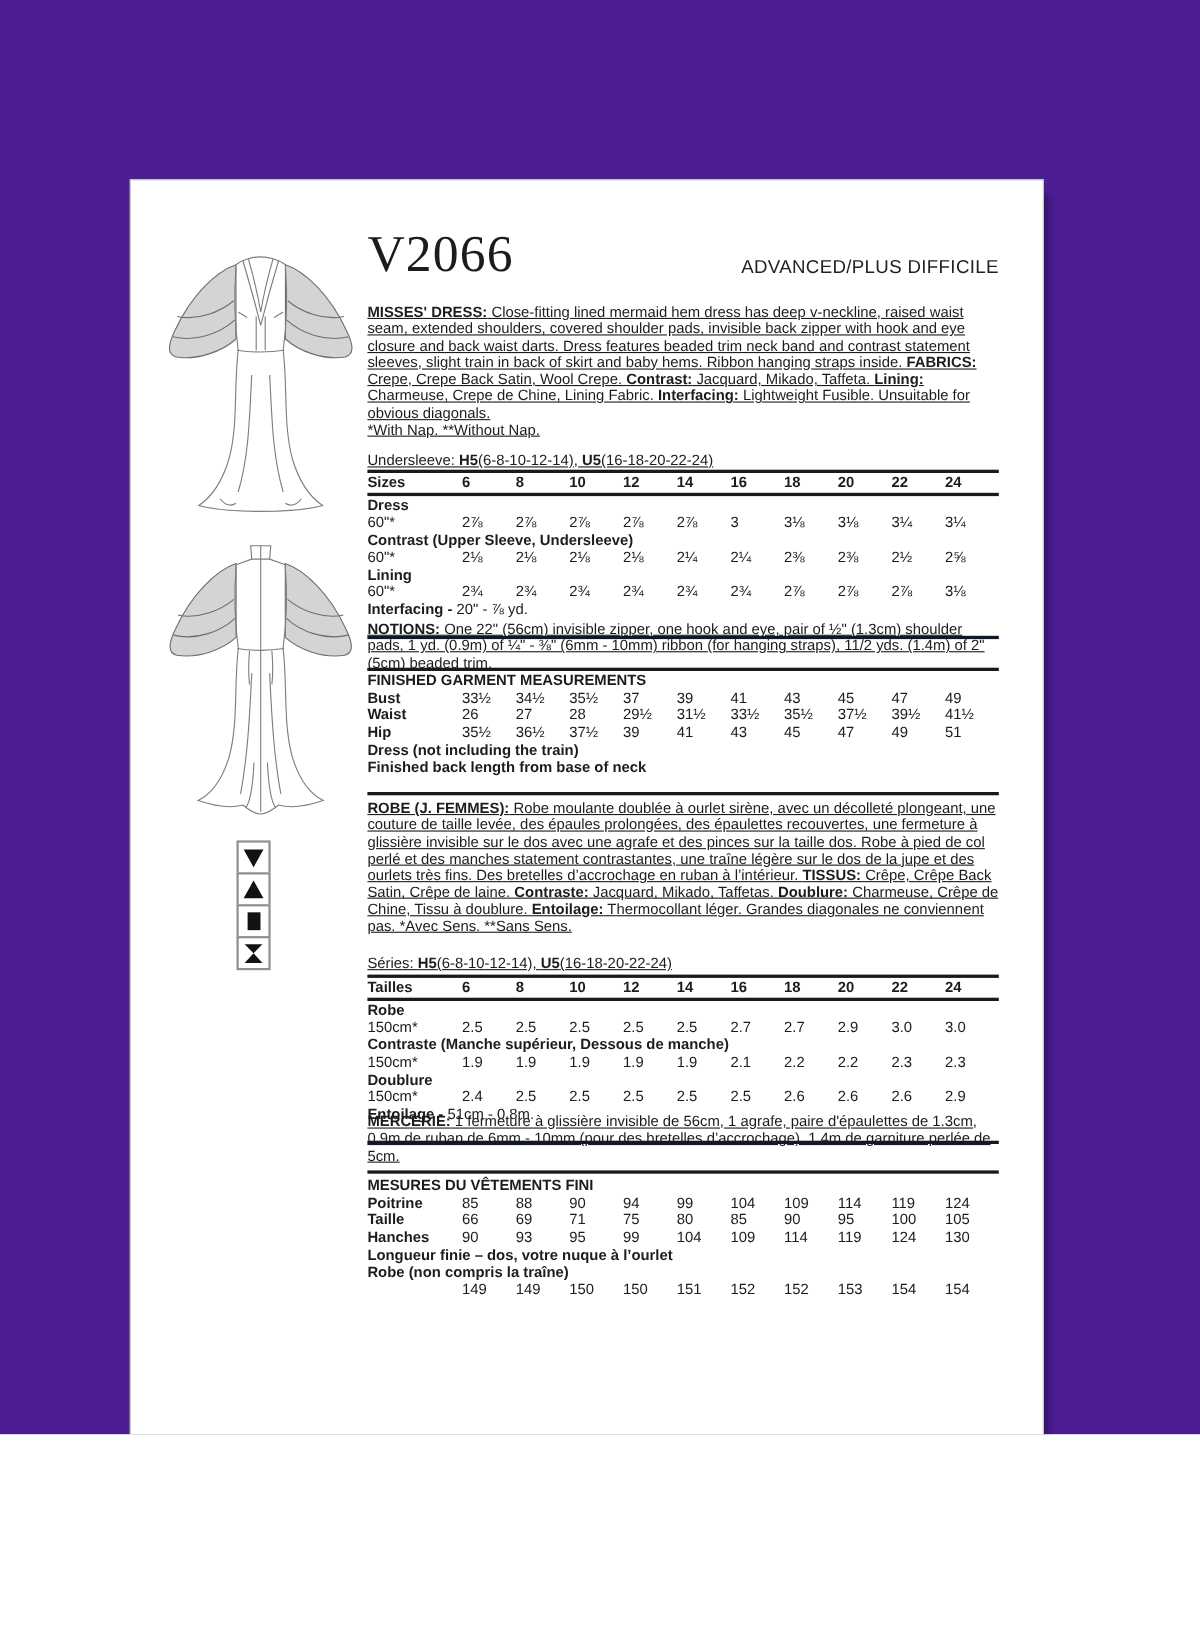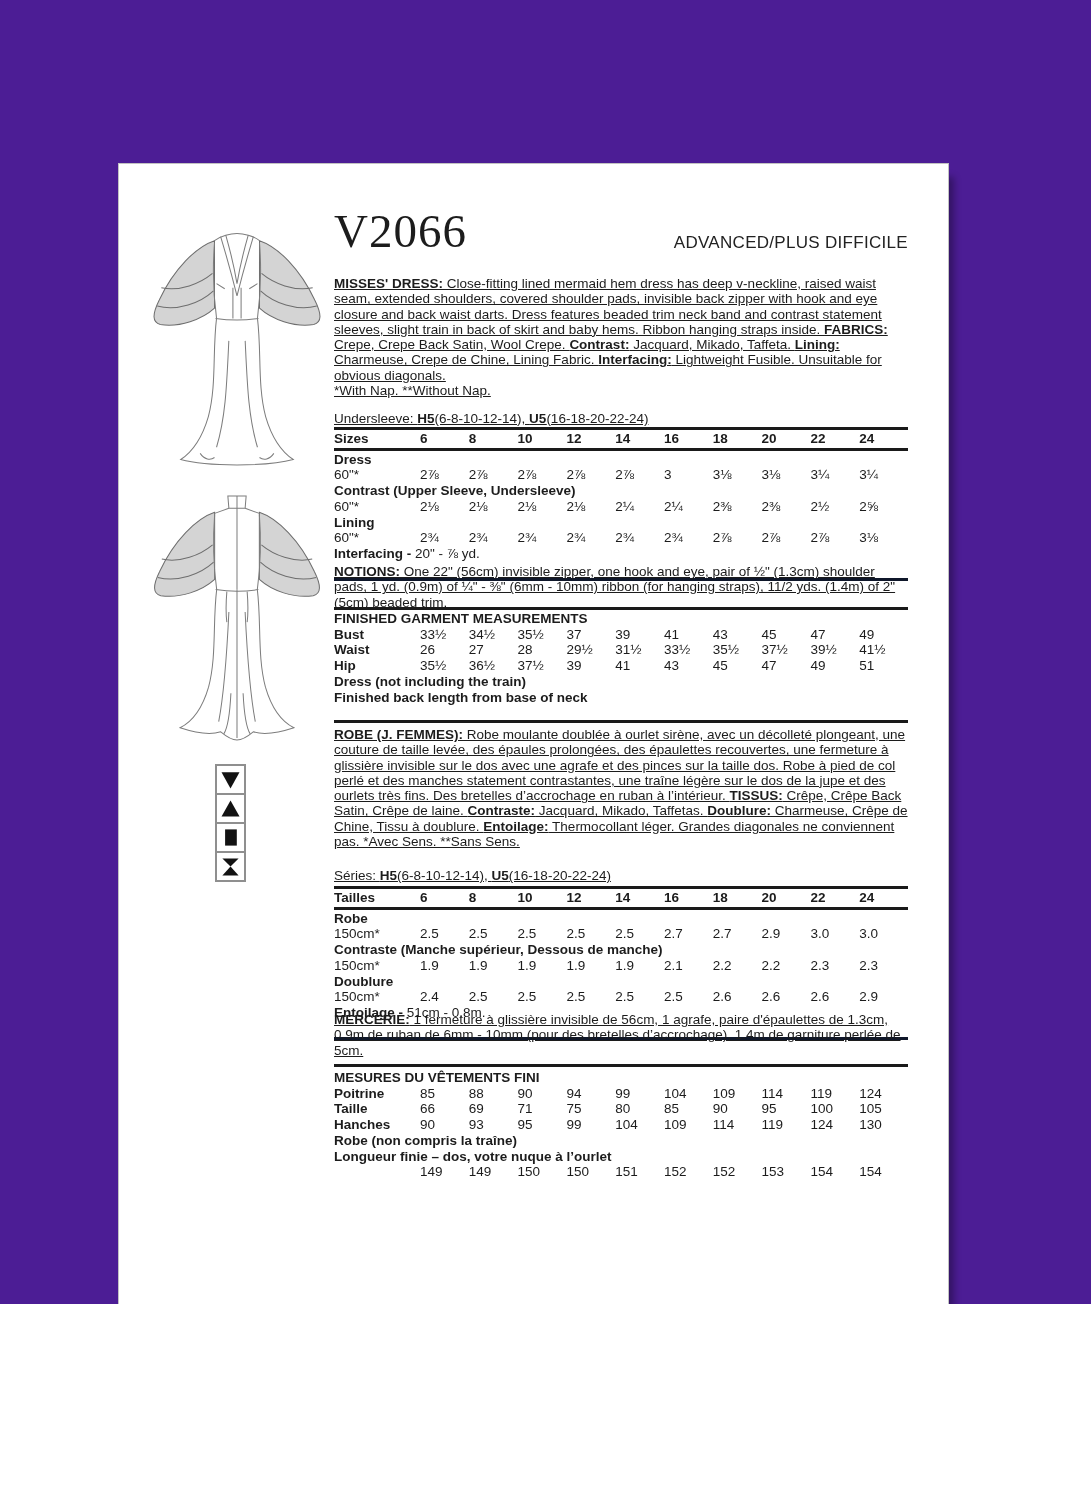--- a/index.html
+++ b/index.html
@@ -342,22 +342,22 @@
             <span class="tcell">93</span>
             <span class="tcell">95</span>
             <span class="tcell">99</span>
             <span class="tcell">104</span>
             <span class="tcell">109</span>
             <span class="tcell">114</span>
             <span class="tcell">119</span>
             <span class="tcell">124</span>
             <span class="tcell">130</span>
           </div>
+          <div class="trow b">Longueur finie – dos, votre nuque à l’ourlet</div>
           <div class="trow b">Robe (non compris la traîne)</div>
-          <div class="trow b">Longueur finie – dos, votre nuque à l’ourlet</div>
           <div class="trow grid">
             <span class="tcell"></span>
             <span class="tcell">149</span>
             <span class="tcell">149</span>
             <span class="tcell">150</span>
             <span class="tcell">150</span>
             <span class="tcell">151</span>
             <span class="tcell">152</span>
             <span class="tcell">152</span>
             <span class="tcell">153</span>

